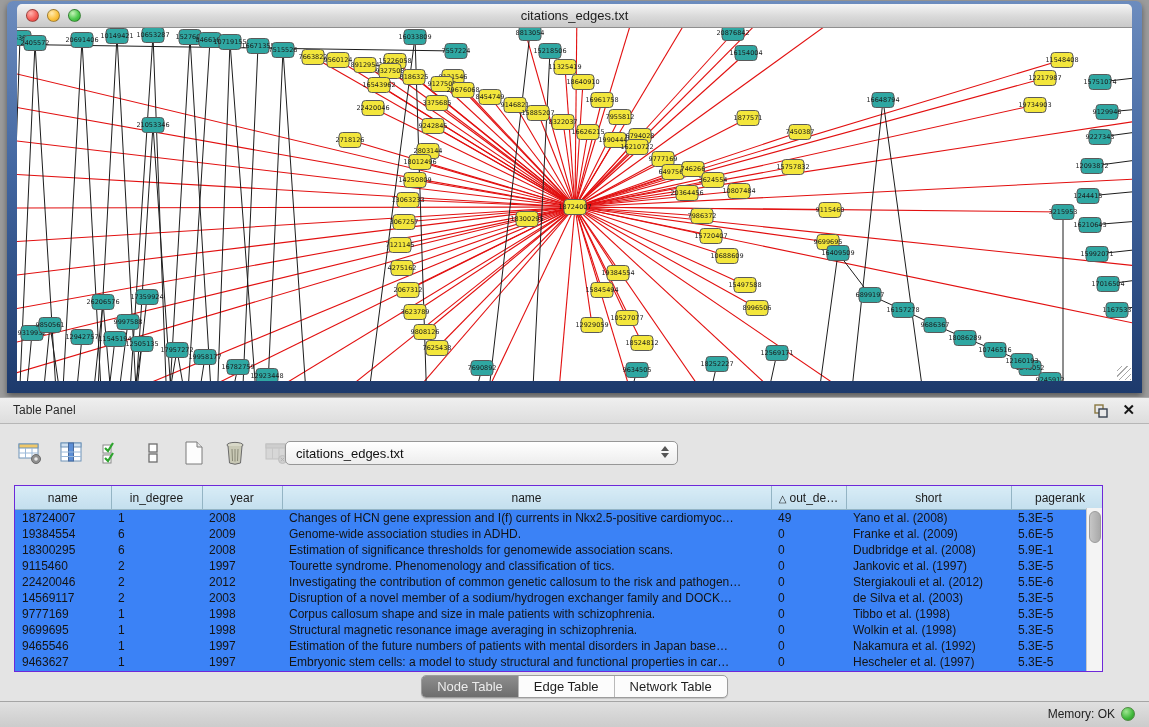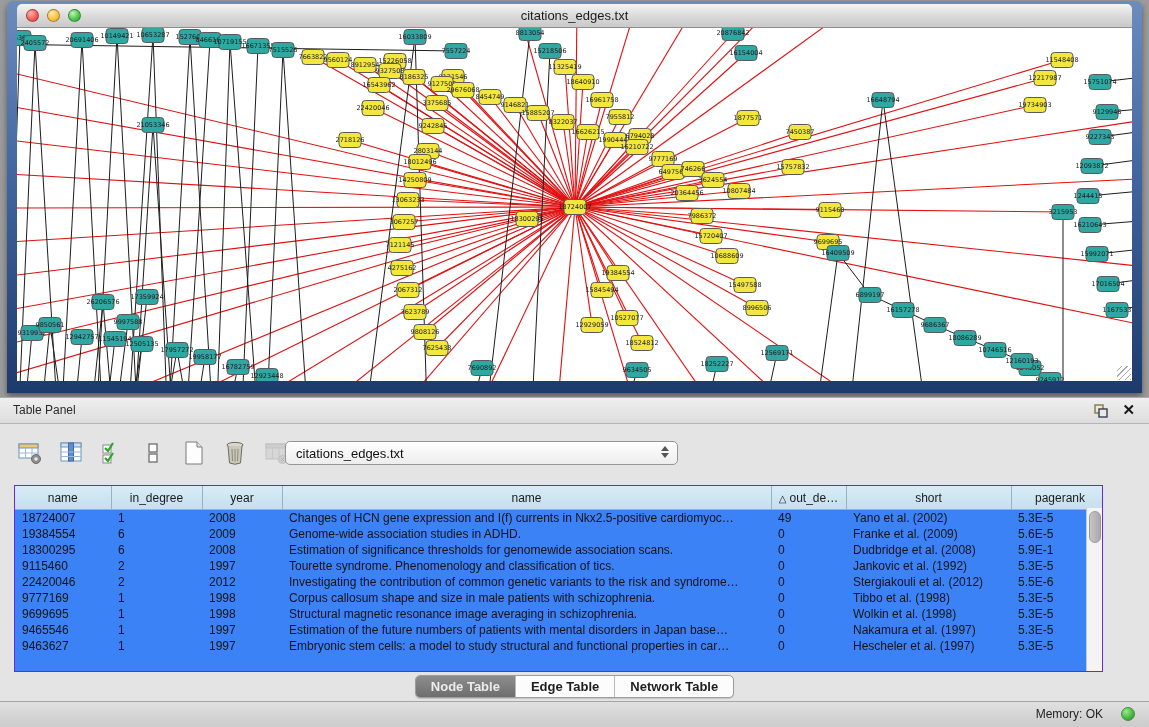--- a/index.html
+++ b/index.html
@@ -56,27 +56,27 @@
     font-weight:normal;color:#1b1b1b;text-align:center;overflow:hidden;white-space:nowrap;}
   table.data td{height:16px;padding:0 0 0 7px;color:#141414;overflow:hidden;white-space:nowrap;text-overflow:ellipsis;}
   .sort-glyph{font-size:10px;margin-right:3px;}
   .vscroll{position:absolute;right:0;top:22px;width:15px;bottom:0;background:#f4f4f4;border-left:1px solid #c9c9c9;}
   .vthumb{position:absolute;left:2px;top:3px;width:10px;height:30px;border-radius:6px;
     background:linear-gradient(90deg,#c6c6c6,#a9a9a9);border:1px solid #9b9b9b;}
 
   .tabs-row{position:absolute;left:0;top:278px;width:100%;display:flex;justify-content:center;}
   .seg{display:inline-flex;border:1px solid #9d9d9d;border-radius:5px;overflow:hidden;background:#fcfcfc;
     box-shadow:0 1px 1px rgba(0,0,0,.15);}
-  .seg button{border:none;background:transparent;font-size:13px;padding:3px 15px;color:#1e1e1e;cursor:pointer;border-right:1px solid #b9b9b9;font-weight:bold;}
+  .seg button{border:none;background:transparent;font-size:13px;padding:3px 15px;color:#1e1e1e;cursor:pointer;border-right:1px solid #b9b9b9;}
   .seg button:last-child{border-right:none;}
   .seg button.active{background:linear-gradient(180deg,#8d8d8d,#6e6e6e);color:#ececec;}
 
   .statusbar{position:absolute;left:0;top:304px;width:100%;height:26px;
     background:linear-gradient(180deg,#e0e0e0,#cbcbcb);border-top:1px solid #a5a5a5;}
-  .mem{position:absolute;right:14px;top:5px;display:flex;align-items:center;gap:18px;font-size:12px;color:#222;padding-left:12px;}
+  .mem{position:absolute;right:14px;top:5px;display:flex;align-items:center;gap:6px;font-size:12px;color:#222;padding-left:12px;}
   .mem-dot{width:14px;height:14px;border-radius:50%;box-sizing:border-box;border:1px solid #4e8a42;
     background:radial-gradient(circle at 35% 30%,#9fe691,#3fb73a 60%,#2c9127);}
 </style>
 </head>
 <body>
 
 <div id="app">
 
   <div class="net-window">
     <div class="titlebar">
@@ -836,21 +836,21 @@
               <th>pagerank</th>
             </tr>
           </thead>
         <tbody id="table-body">
             <tr>
               <td>18724007</td>
               <td>1</td>
               <td>2008</td>
               <td>Changes of HCN gene expression and I(f) currents in Nkx2.5-positive cardiomyoc…</td>
               <td>49</td>
-              <td>Yano et al. (2002)</td>
+              <td>Yano et al. (2008)</td>
               <td>5.3E-5</td>
             </tr>
             <tr>
               <td>19384554</td>
               <td>6</td>
               <td>2009</td>
               <td>Genome-wide association studies in ADHD.</td>
               <td>0</td>
               <td>Franke et al. (2009)</td>
               <td>5.6E-5</td>
@@ -863,31 +863,40 @@
               <td>0</td>
               <td>Dudbridge et al. (2008)</td>
               <td>5.9E-1</td>
             </tr>
             <tr>
               <td>9115460</td>
               <td>2</td>
               <td>1997</td>
               <td>Tourette syndrome. Phenomenology and classification of tics.</td>
               <td>0</td>
-              <td>Jankovic et al. (1992)</td>
+              <td>Jankovic et al. (1997)</td>
               <td>5.3E-5</td>
             </tr>
             <tr>
               <td>22420046</td>
               <td>2</td>
               <td>2012</td>
-              <td>Investigating the contribution of common genetic variants to the risk and syndrome…</td>
+              <td>Investigating the contribution of common genetic callosum to the risk and pathogen…</td>
               <td>0</td>
               <td>Stergiakouli et al. (2012)</td>
               <td>5.5E-6</td>
+            </tr>
+            <tr>
+              <td>14569117</td>
+              <td>2</td>
+              <td>2003</td>
+              <td>Disruption of a novel member of a sodium/hydrogen exchanger family and DOCK…</td>
+              <td>0</td>
+              <td>de Silva et al. (2003)</td>
+              <td>5.3E-5</td>
             </tr>
             <tr>
               <td>9777169</td>
               <td>1</td>
               <td>1998</td>
               <td>Corpus callosum shape and size in male patients with schizophrenia.</td>
               <td>0</td>
               <td>Tibbo et al. (1998)</td>
               <td>5.3E-5</td>
             </tr>
@@ -899,21 +908,21 @@
               <td>0</td>
               <td>Wolkin et al. (1998)</td>
               <td>5.3E-5</td>
             </tr>
             <tr>
               <td>9465546</td>
               <td>1</td>
               <td>1997</td>
               <td>Estimation of the future numbers of patients with mental disorders in Japan base…</td>
               <td>0</td>
-              <td>Nakamura et al. (1997)</td>
+              <td>Nakamura et al. (1992)</td>
               <td>5.3E-5</td>
             </tr>
             <tr>
               <td>9463627</td>
               <td>1</td>
               <td>1997</td>
               <td>Embryonic stem cells: a model to study structural and functional properties in car…</td>
               <td>0</td>
               <td>Hescheler et al. (1997)</td>
               <td>5.3E-5</td>

